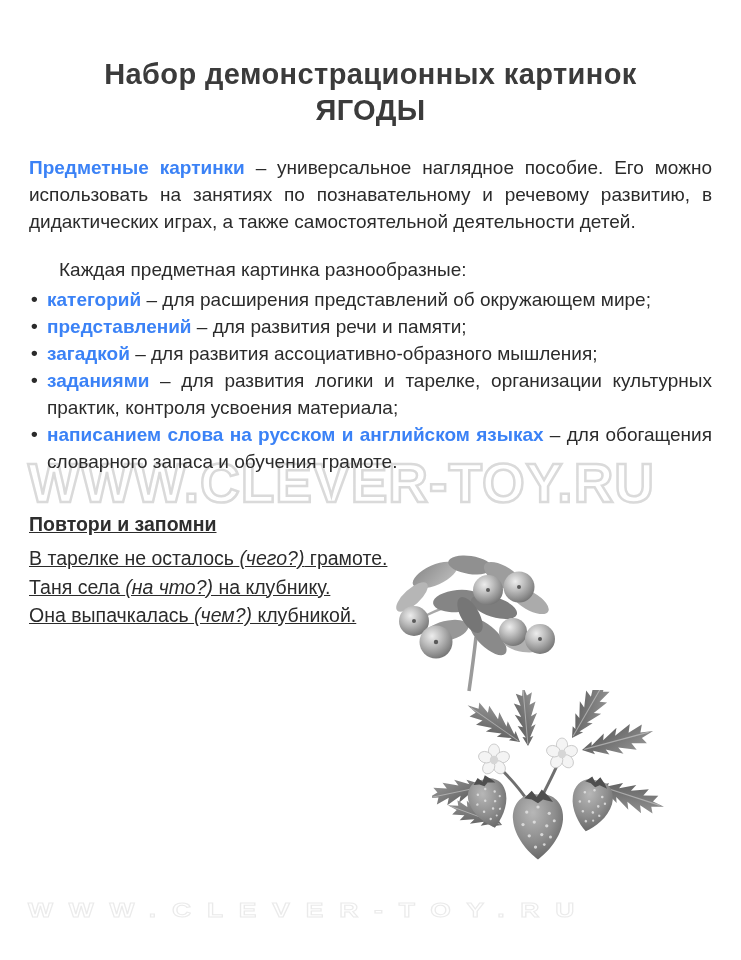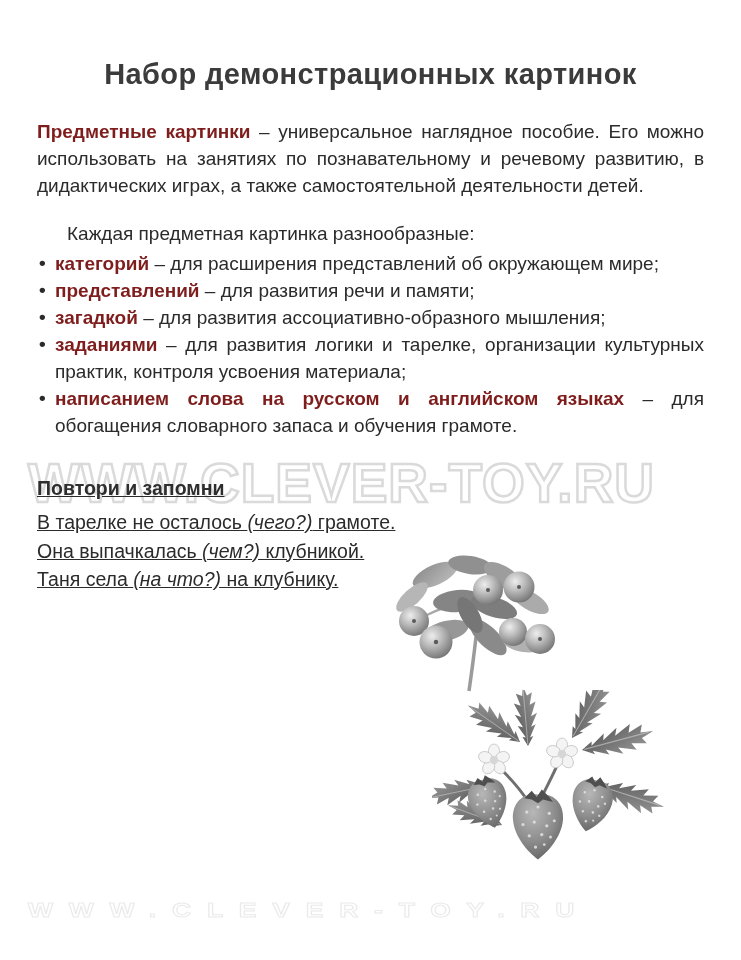--- a/index.html
+++ b/index.html
@@ -4,21 +4,21 @@
 <style>
   html,body{margin:0;padding:0;background:#fff;}
   .page{
     position:relative;
     width:741px;height:960px;
     background:#ffffff;
     overflow:hidden;
     font-family:"Liberation Sans",sans-serif;
     color:#2b2b2b;
   }
-  .content{position:relative;z-index:1;padding:0 37px;}
+  .content{position:relative;z-index:1;padding:0 29px;}
   .title{
     margin:0;padding-top:56px;
     text-align:center;
     font-size:29px;line-height:36px;
     font-weight:bold;color:#3b3b3b;
     letter-spacing:.4px;
   }
   .para{
     margin:0;
     font-size:19px;line-height:27px;
@@ -43,21 +43,21 @@
     font-weight:bold;color:#2e2e2e;
   }
   .line{
     margin:0;
     font-size:19.5px;line-height:28.5px;
     text-align:left;
   }
   .sect-narrow{max-width:400px;}
   .s2{margin-top:36px;max-width:430px;text-decoration:underline;}
   i{font-style:italic;}
-  b{font-weight:bold;color:#7f1d1d;}
+  b{font-weight:bold;color:#3b82f6;}
 
   .watermark{
     position:absolute;z-index:0;left:28px;
     font-weight:bold;white-space:nowrap;
     color:transparent;
     -webkit-text-stroke:2.5px #dadada;
     text-shadow:1px 1px 0 rgba(255,255,255,.6);
     user-select:none;
   }
   .wm-main{
@@ -192,37 +192,38 @@
 
       <use href="#sflower" transform="translate(62 70)"></use>
       <use href="#sflower" transform="translate(130 64)"></use>
     </svg>
   </figure>
 
   <div class="content">
 
     <h1 class="title">
       <span>Набор демонстрационных картинок</span><br>
+      <span>ЯГОДЫ</span>
     </h1>
 
     <p class="para p1"><b>Предметные картинки</b><span> – универсальное наглядное пособие. Его можно использовать на занятиях по познавательному и речевому развитию, в дидактических играх, а также самостоятельной деятельности детей.</span></p>
 
     <p class="para list-intro">Каждая предметная картинка разнообразные:</p>
 
     <div class="bullets">
       <div class="bullet-item"><span class="dot">•</span><b>категорий</b><span> – для расширения представлений об окружающем мире;</span></div>
       <div class="bullet-item"><span class="dot">•</span><b>представлений</b><span> – для развития речи и памяти;</span></div>
       <div class="bullet-item"><span class="dot">•</span><b>загадкой</b><span> – для развития ассоциативно-образного мышления;</span></div>
       <div class="bullet-item"><span class="dot">•</span><b>заданиями</b><span> – для развития логики и тарелке, организации культурных практик, контроля усвоения материала;</span></div>
       <div class="bullet-item"><span class="dot">•</span><b>написанием слова на русском и английском языках</b><span> – для обогащения словарного запаса и обучения грамоте.</span></div>
     </div>
 
 
 
     <section class="sect s2">
       <h2>Повтори и запомни</h2>
       <p class="line"><span>В тарелке не осталось </span><i>(чего?)</i><span> грамоте.</span></p>
+      <p class="line"><span>Таня села </span><i>(на что?)</i><span> на клубнику.</span></p>
       <p class="line"><span>Она выпачкалась </span><i>(чем?)</i><span> клубникой.</span></p>
-      <p class="line"><span>Таня села </span><i>(на что?)</i><span> на клубнику.</span></p>
     </section>
 
   </div>
 </div>
 
 </body></html>

